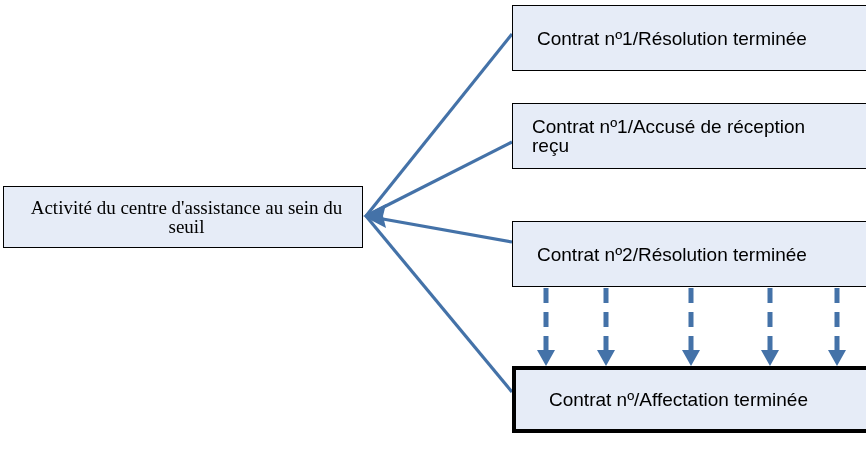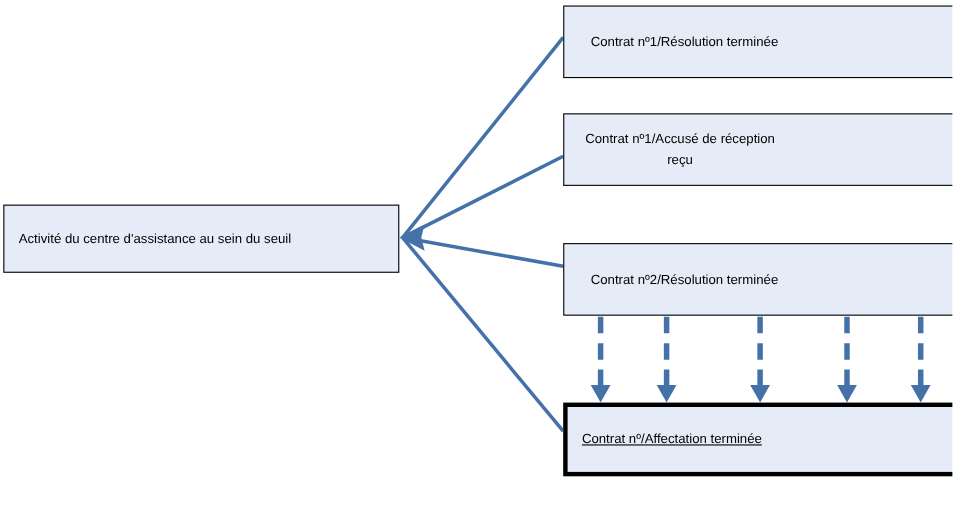--- a/index.html
+++ b/index.html
@@ -28,77 +28,76 @@
     position: absolute;
     box-sizing: border-box;
     background: #e6ecf7;
     border: 1px solid #000000;
     display: flex;
     align-items: center;
     z-index: 2;
   }
   .node .node-label {
     display: block;
-    font-size: 12px;
+    font-size: 19px;
     line-height: 19px;
     color: #000000;
     letter-spacing: 0px;
     white-space: pre-line;
   }
   
   #node-source {
     left: 3px;
     top: 186px;
     width: 360px;
     height: 62px;
   }
   #node-source .node-label {
     padding-left: 13px;
     padding-right: 6px;
-    text-align: left;
+    text-align: center;
+    font-family: Liberation Serif, serif;
   }
   
   #node-contract1-resolution {
     left: 512px;
     top: 5px;
     width: 362px;
     height: 66px;
   }
   #node-contract1-resolution .node-label {
     padding-left: 24px;
   }
   #node-contract1-acknowledgement {
     left: 512px;
     top: 103px;
     width: 362px;
     height: 66px;
   }
   #node-contract1-acknowledgement .node-label {
     padding-left: 19px;
-    text-align: center;
   }
   #node-contract2-resolution {
     left: 512px;
     top: 221px;
     width: 362px;
     height: 66px;
   }
   #node-contract2-resolution .node-label {
     padding-left: 24px;
   }
   #node-contract-assignment {
     left: 512px;
     top: 366px;
     width: 362px;
     height: 67px;
     border: 4px solid #000000;
   }
   #node-contract-assignment .node-label {
-    padding-left: 13px;
-    text-decoration: underline;
+    padding-left: 33px;
   }
 </style>
 </head>
 <body>
 
 <div id="canvas">
 
   <svg id="edges" viewBox="0 0 866 464" width="866" height="464" xmlns="http://www.w3.org/2000/svg">
 
     <g stroke="#4472a8" stroke-width="3.2" fill="none" stroke-linecap="butt">

